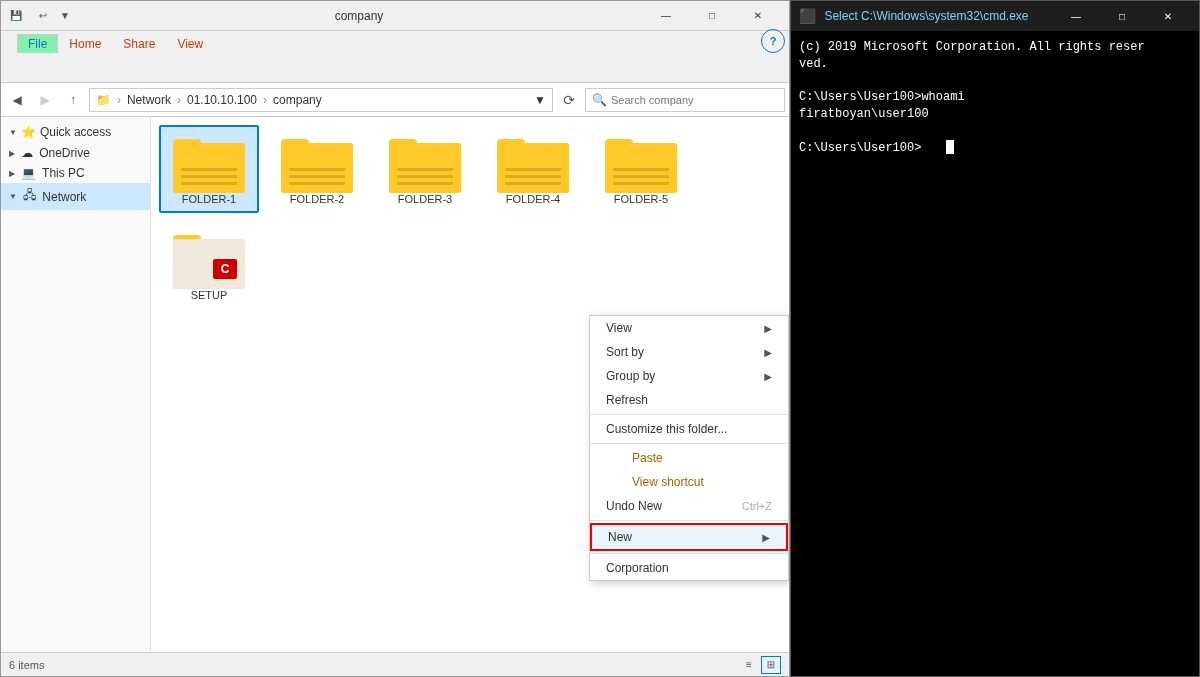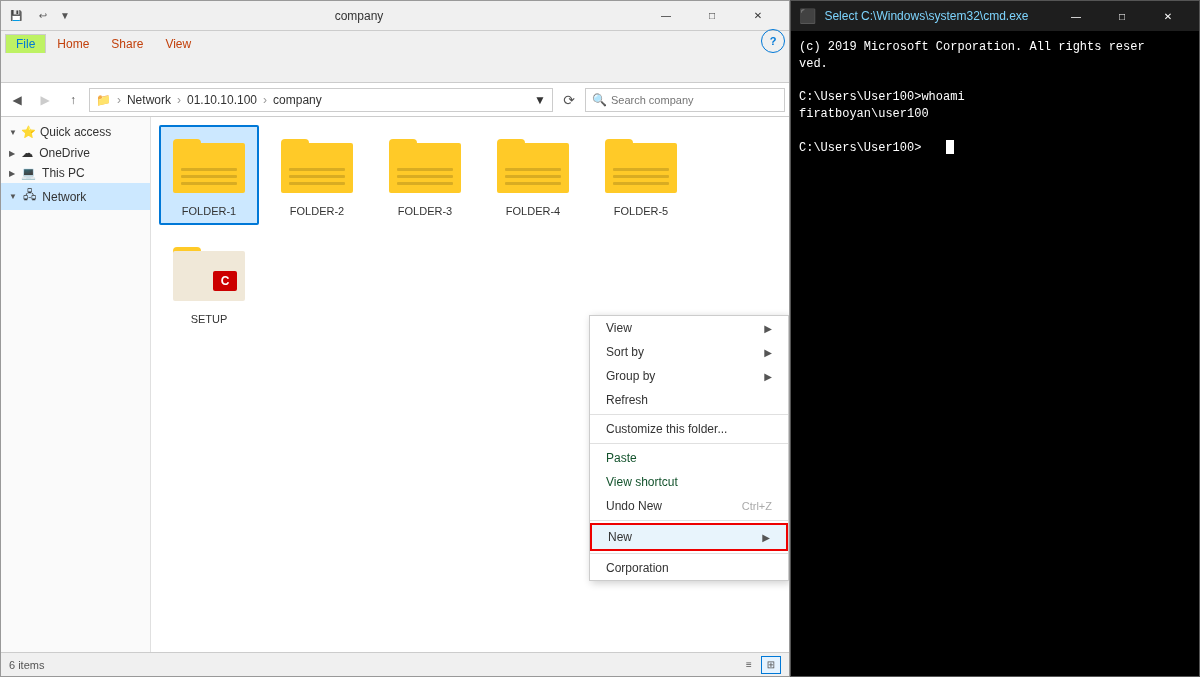--- a/index.html
+++ b/index.html
@@ -78,23 +78,24 @@
     .ribbon-tab {
       padding: 2px 10px;
       font-size: 12px;
       cursor: pointer;
       border: 1px solid transparent;
       border-bottom: none;
       background: none;
       color: #c2410c;
     }
     .ribbon-tab.active {
-      background: #bef264;
+      background: #86efac;
       border-color: #ccc;
       color: #0078d7;
+      margin-left: 12px;
     }
     .ribbon-content {
       height: 30px;
       display: flex;
       align-items: center;
       padding: 0 8px;
       gap: 4px;
     }
 
     
@@ -230,21 +231,21 @@
     }
     .folder-lines {
       position: absolute;
       bottom: 8px; left: 8px; right: 8px;
       display: flex; flex-direction: column; gap: 4px;
     }
     .folder-line {
       height: 3px; background: rgba(0,0,0,0.15); border-radius: 1px;
     }
     .file-label {
-      margin-top: 12px;
+      margin-top: 0;
       font-size: 11px;
       text-align: center;
       color: #333;
       word-break: break-word;
     }
 
     
     .status-bar {
       height: 24px;
       background: #f0f0f0;
@@ -277,21 +278,21 @@
       font-size: 12px;
     }
     .ctx-item {
       display: flex;
       align-items: center;
       padding: 5px 16px;
       cursor: pointer;
       justify-content: space-between;
       color: #333;
     }
-    .ctx-item.disabled { color: #14532d; cursor: default; }
+    .ctx-item.disabled { color: #a16207; cursor: default; margin-left: 26px; }
     .ctx-item.highlighted {
       background: #e8f4fc;
       border: 2px solid #e00;
     }
     .ctx-separator {
       height: 1px;
       background: #e0e0e0;
       margin: 2px 0;
     }
     .ctx-arrow { font-size: 10px; color: #555; }

